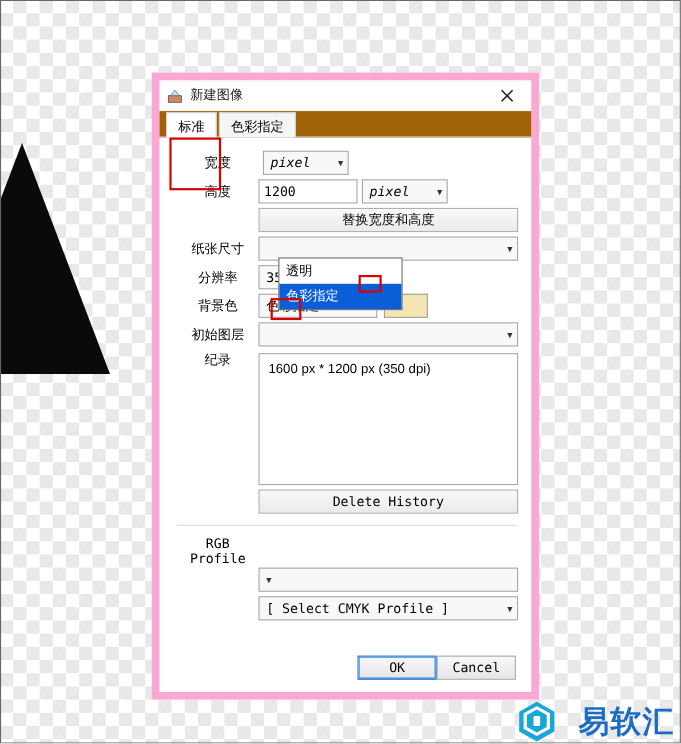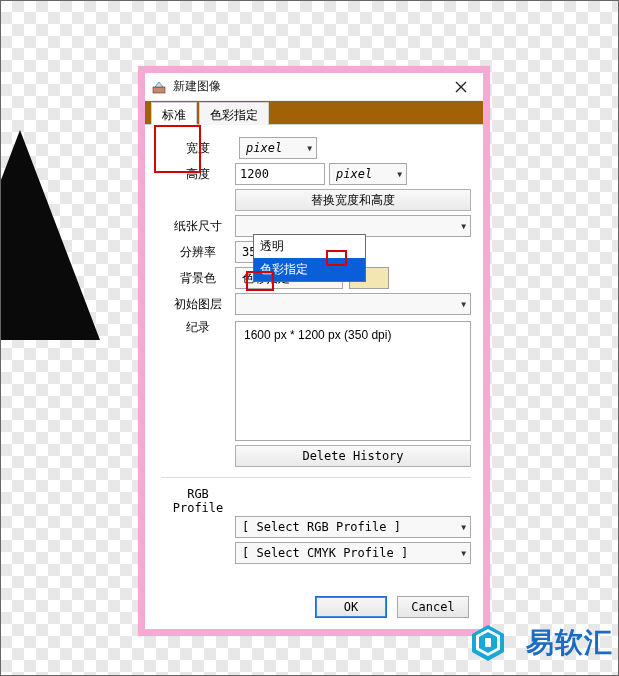--- a/index.html
+++ b/index.html
@@ -133,21 +133,21 @@
     font-size: 12px;
   }
   .del-hist { margin-top: 4px; width: 100%; font-family: Consolas, monospace; }
   .hr { height: 0; border-top: 1px solid #ddd; margin: 10px 0; }
 
   .profile-sel { flex: 1; font-family: Consolas, monospace; }
 
   .footer {
     height: 44px;
     padding: 10px 14px;
-    display: flex; justify-content: flex-end; gap: 10px;
+    display: flex; justify-content: flex-end; 
     align-items: center;
   }
   .btn {
     width: 72px; height: 22px;
     border: 1px solid #a9a9a9;
     background: linear-gradient(#f8f8f8,#e6e6e6);
     display: flex; align-items: center; justify-content: center;
     cursor: pointer;
     font-size: 12px;
     font-family: Consolas, monospace;
@@ -158,21 +158,21 @@
   .anno {
     position: absolute;
     border: 2px solid #d80000;
     background: transparent;
     pointer-events: none;
     z-index: 200;
   }
 
   .logo-block {
     position: absolute;
-    right: 6px; bottom: 13px;
+    right: 6px; bottom: 0;
     display: flex; align-items: center; gap: 20px;
     z-index: 300;
   }
   .logo-text {
     font-family: "Microsoft YaHei", sans-serif;
     font-weight: 900;
     font-size: 28px;
     color: #1b6cc4;
     letter-spacing: 1px;
   }
@@ -278,21 +278,20 @@
     </div>
 
     <div class="hr"></div>
 
     <div class="row">
       <span class="rlabel" style="font-family:Consolas,monospace">RGB Profile</span>
     </div>
     <div class="row">
       <span class="rlabel"></span>
       <div class="combo profile-sel">
-        <span>[ Select RGB Profile ]</span>
         <span class="arrow">▼</span>
       </div>
     </div>
 
     <div class="row">
       <span class="rlabel"></span>
       <div class="combo profile-sel">
         <span>[ Select CMYK Profile ]</span>
         <span class="arrow">▼</span>
       </div>

